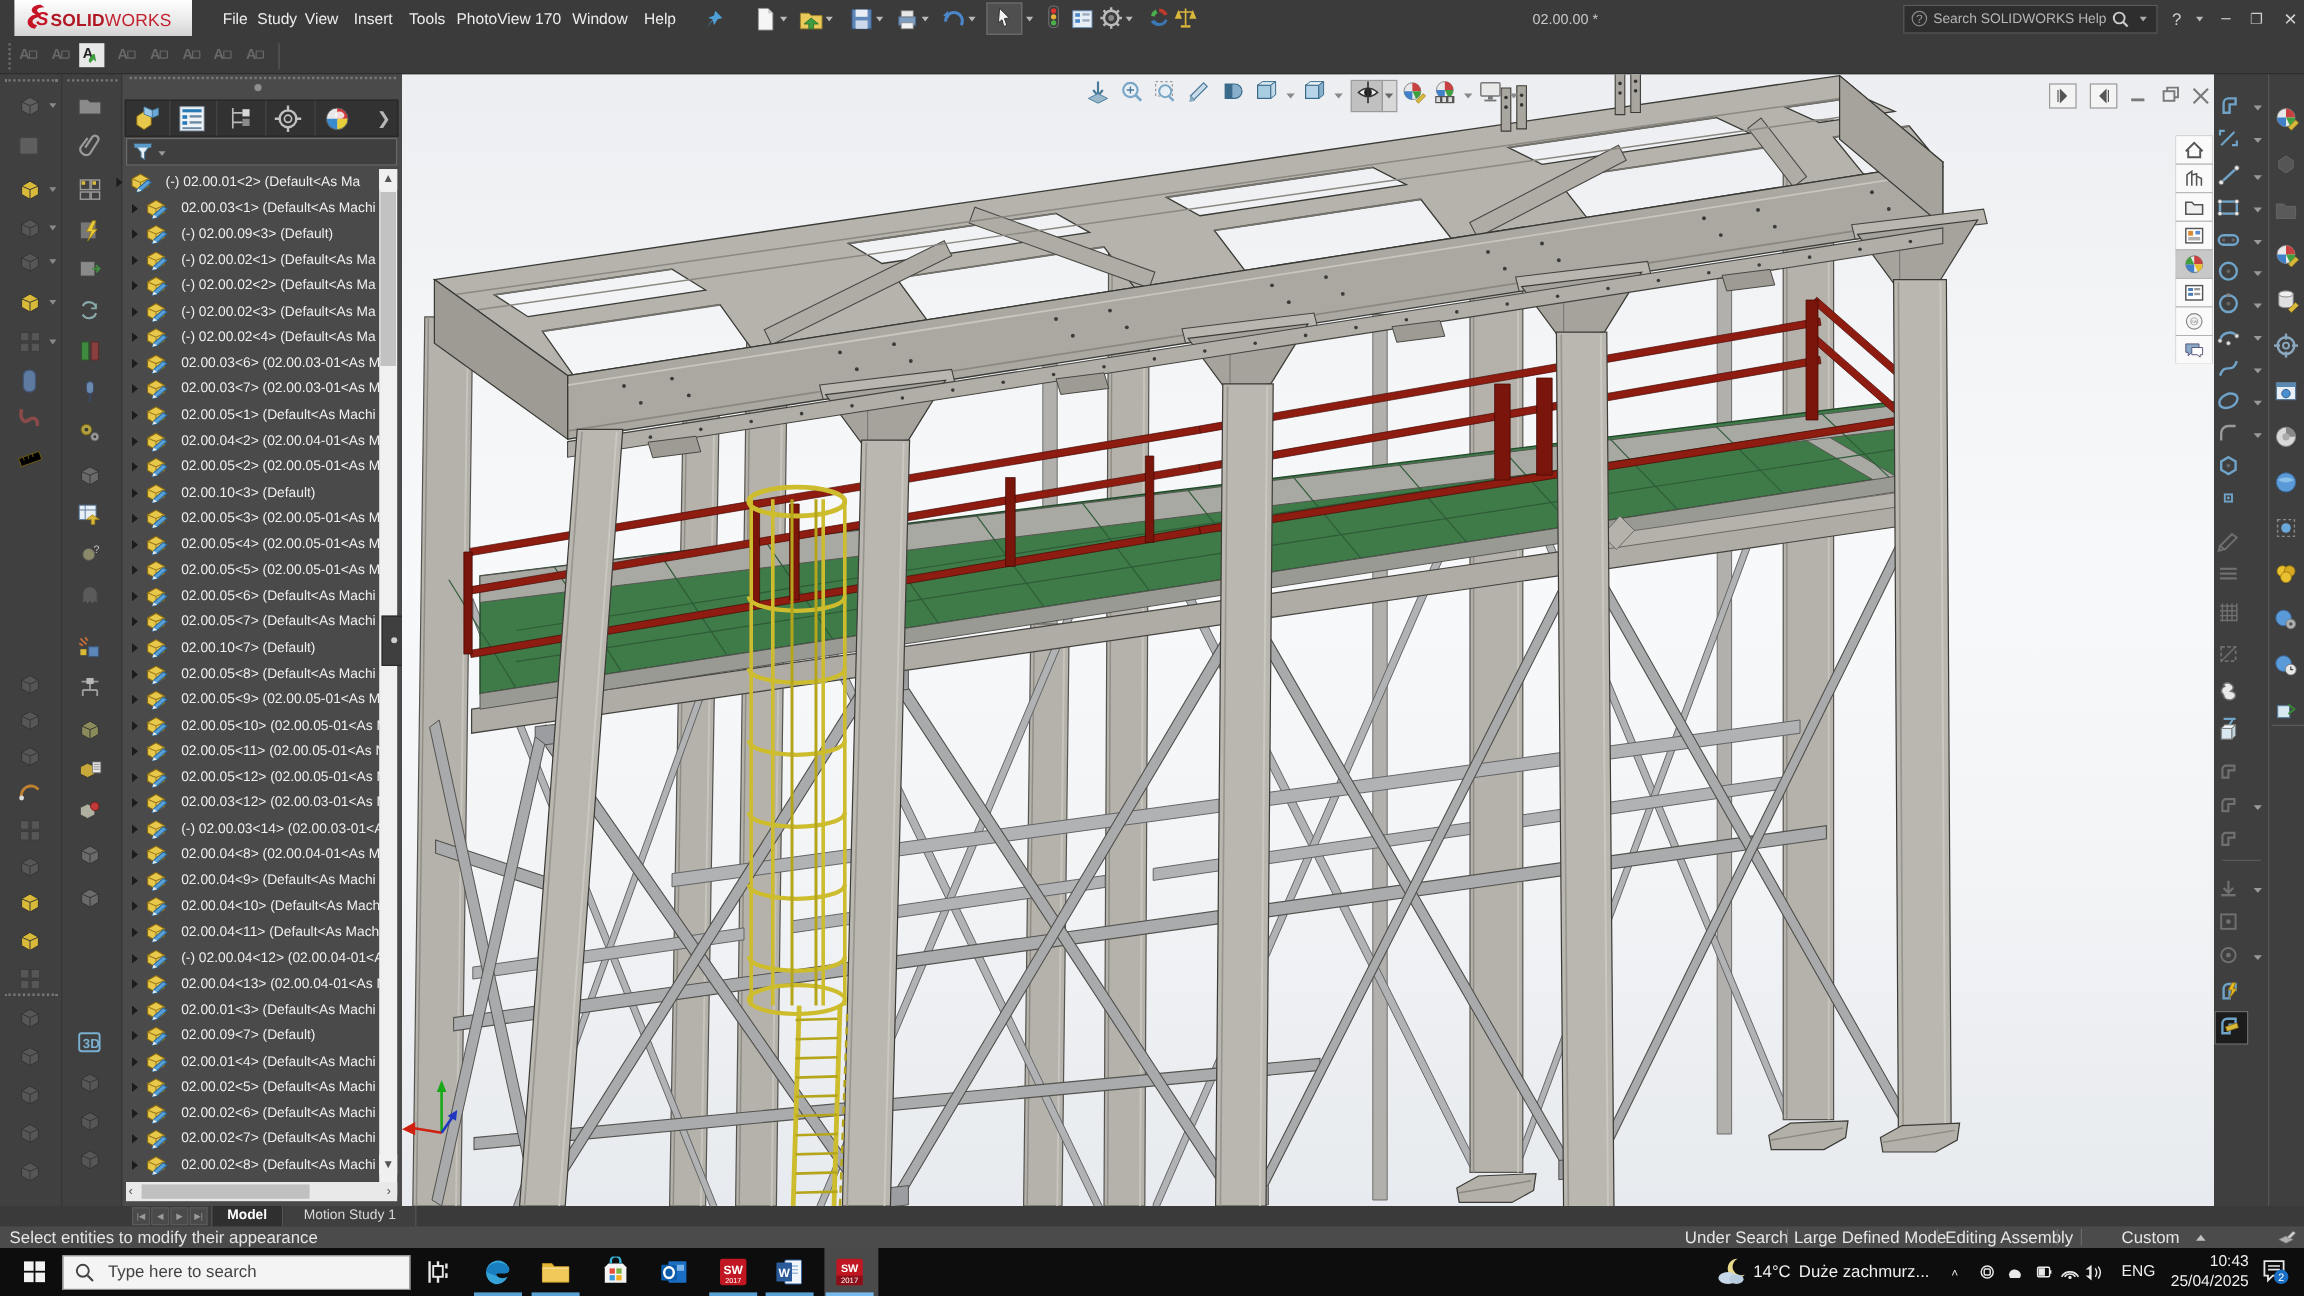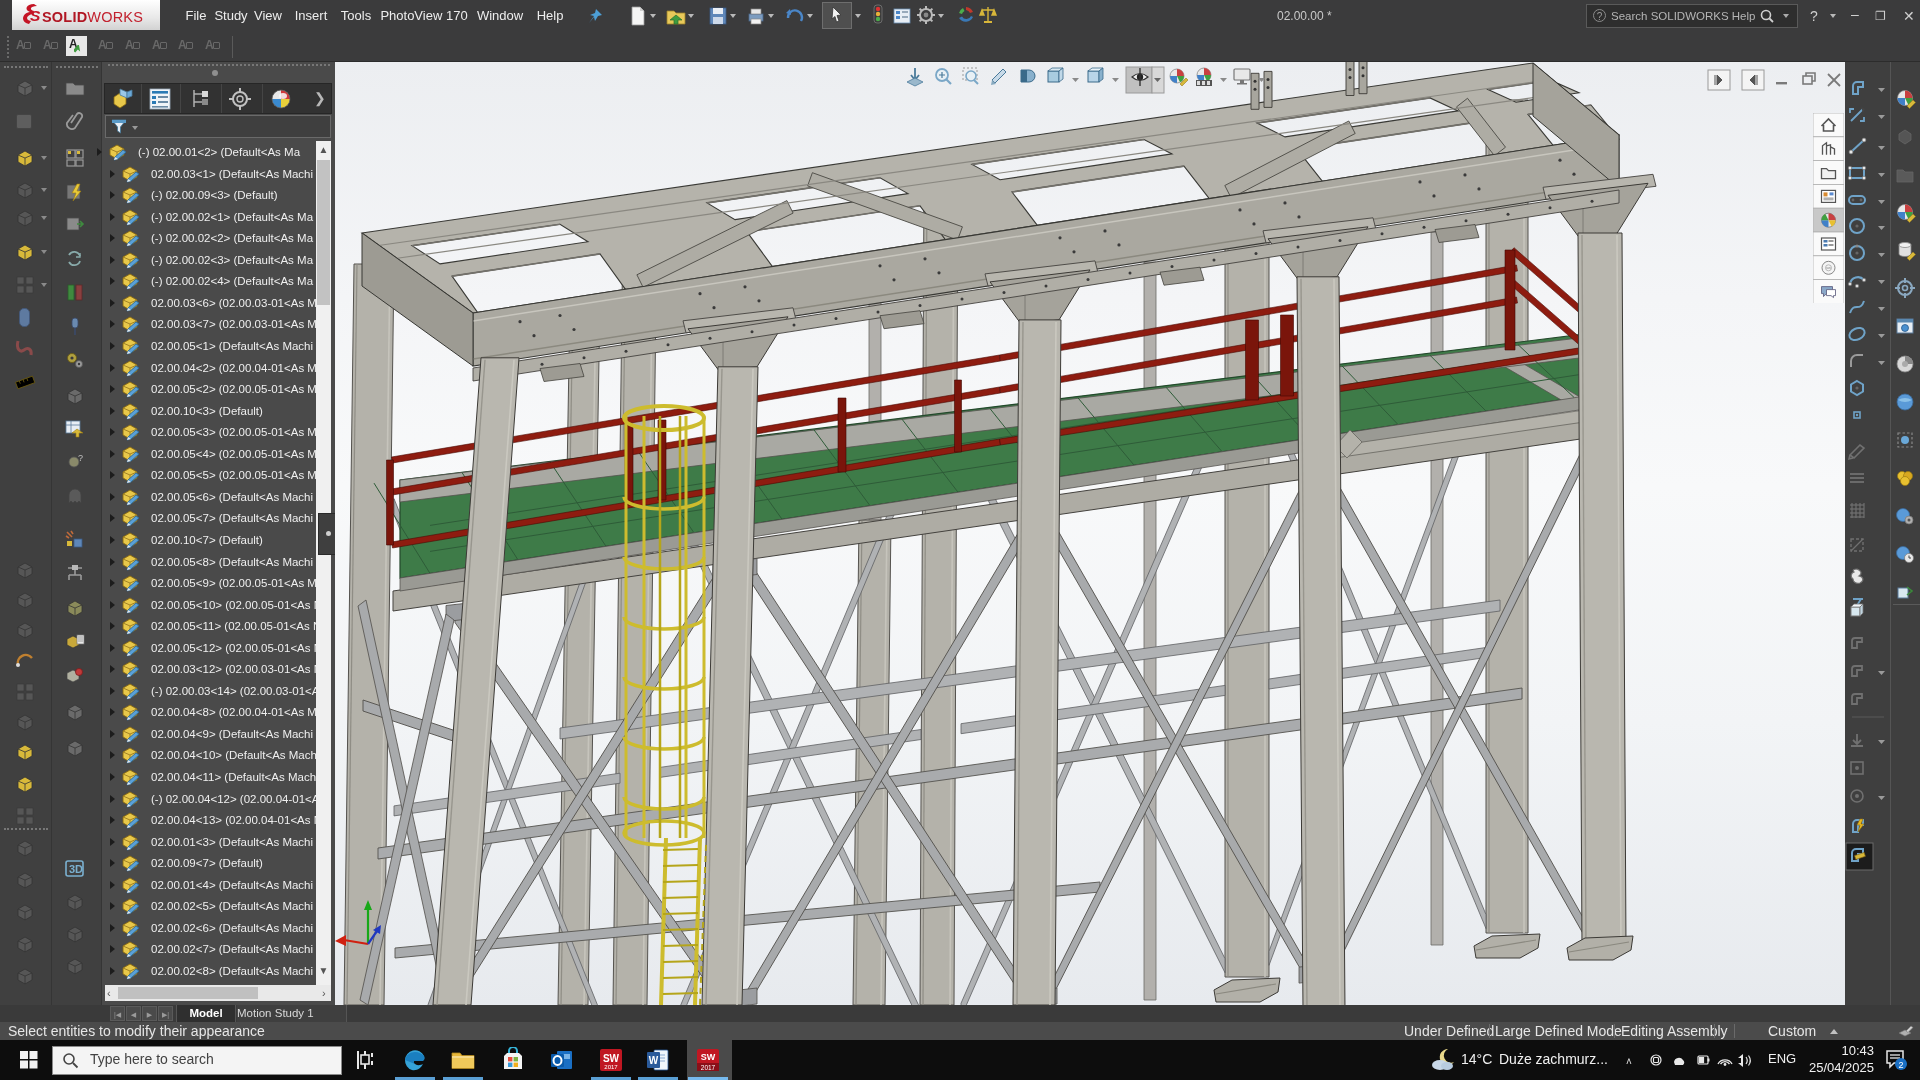--- a/index.html
+++ b/index.html
@@ -1358,24 +1358,24 @@
       <rect x="0" y="166.6" width="31" height="23.8" fill="#fafafa" stroke="#b0b0b0" stroke-width="0.8"></rect>
       <path d="M8.5 173.60000000000002 h11 v7 h-6 l-3 3 v-3 h-2 z" fill="#8aa8c8" stroke="#557" stroke-width="0.8"></path>
       <path d="M13.5 176.60000000000002 h9 v6 h-2 v2 l-2.5 -2 h-4.5 z" fill="#fff" stroke="#557" stroke-width="0.8"></path>
     </svg>
 <div id="tabstrip" class="abs"></div>
 <div class="abs" style="left:110px;top:1006px;width:15px;height:15px;background:#4a4a4a;border:1px solid #5a5a5a;color:#9a9a9a;font-size:7px;text-align:center;line-height:15px">|◀</div>
     <div class="abs" style="left:126px;top:1006px;width:15px;height:15px;background:#4a4a4a;border:1px solid #5a5a5a;color:#9a9a9a;font-size:7px;text-align:center;line-height:15px">◀</div>
     <div class="abs" style="left:142px;top:1006px;width:15px;height:15px;background:#4a4a4a;border:1px solid #5a5a5a;color:#9a9a9a;font-size:7px;text-align:center;line-height:15px">▶</div>
     <div class="abs" style="left:158px;top:1006px;width:15px;height:15px;background:#4a4a4a;border:1px solid #5a5a5a;color:#9a9a9a;font-size:7px;text-align:center;line-height:15px">▶|</div>
 <div class="abs" style="left:176px;top:1005px;width:60px;height:17px;background:#2f2f2f;border-left:1px solid #555;border-right:1px solid #555;color:#ffffff;font-size:11.5px;font-weight:bold;text-align:center;line-height:17px">Model</div>
-<div class="abs" style="left:237px;top:1005px;width:110px;height:17px;background:#3f3f3f;border-right:1px solid #555;color:#d8d8d8;font-size:11.5px;text-align:left;line-height:17px">Motion Study 1</div>
+<div class="abs" style="left:237px;top:1005px;width:110px;height:17px;background:#3f3f3f;border-right:1px solid #555;color:#d8d8d8;font-size:11.5px;text-align:center;line-height:17px">Motion Study 1</div>
 <div id="statusbar" class="abs"></div>
 <div class="st" style="left:8px;top:1022px">Select entities to modify their appearance</div>
-<div class="st" style="left:1404px;top:1022px">Under Defined</div>
+<div class="st" style="left:1404px;top:1022px">Under Search</div>
 <div class="sep" style="left:1489px;top:1024px"></div>
 <div class="st" style="left:1495px;top:1022px">Large Defined Mode</div>
 <div class="sep" style="left:1614px;top:1024px"></div>
 <div class="st" style="left:1621px;top:1022px">Editing Assembly</div>
 <div class="sep" style="left:1714px;top:1024px"></div>
 <div class="sep" style="left:1734px;top:1024px"></div>
 <div class="st" style="left:1768px;top:1022px">Custom</div>
 <div class="abs" style="left:1830px;top:1029px;width:0;height:0;border-bottom:5px solid #c0c0c0;border-left:4px solid transparent;border-right:4px solid transparent"></div>
 <svg class="abs" style="left:1898px;top:1024px" width="16" height="14" viewBox="0 0 16 14">
       <path d="M1 9 l6 -3 l6 3 l-6 3 z" fill="#b0b0b0" stroke="#777" stroke-width="0.6"></path>

